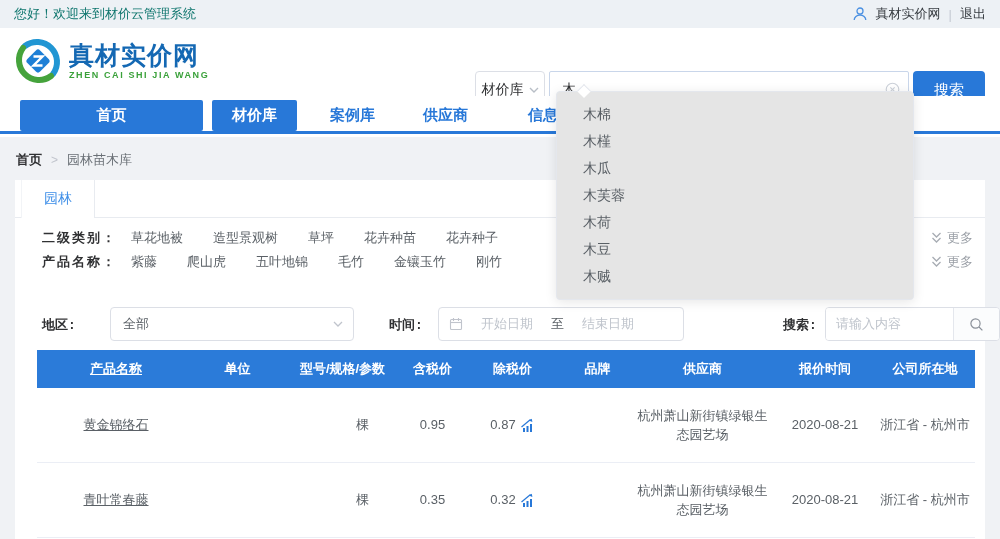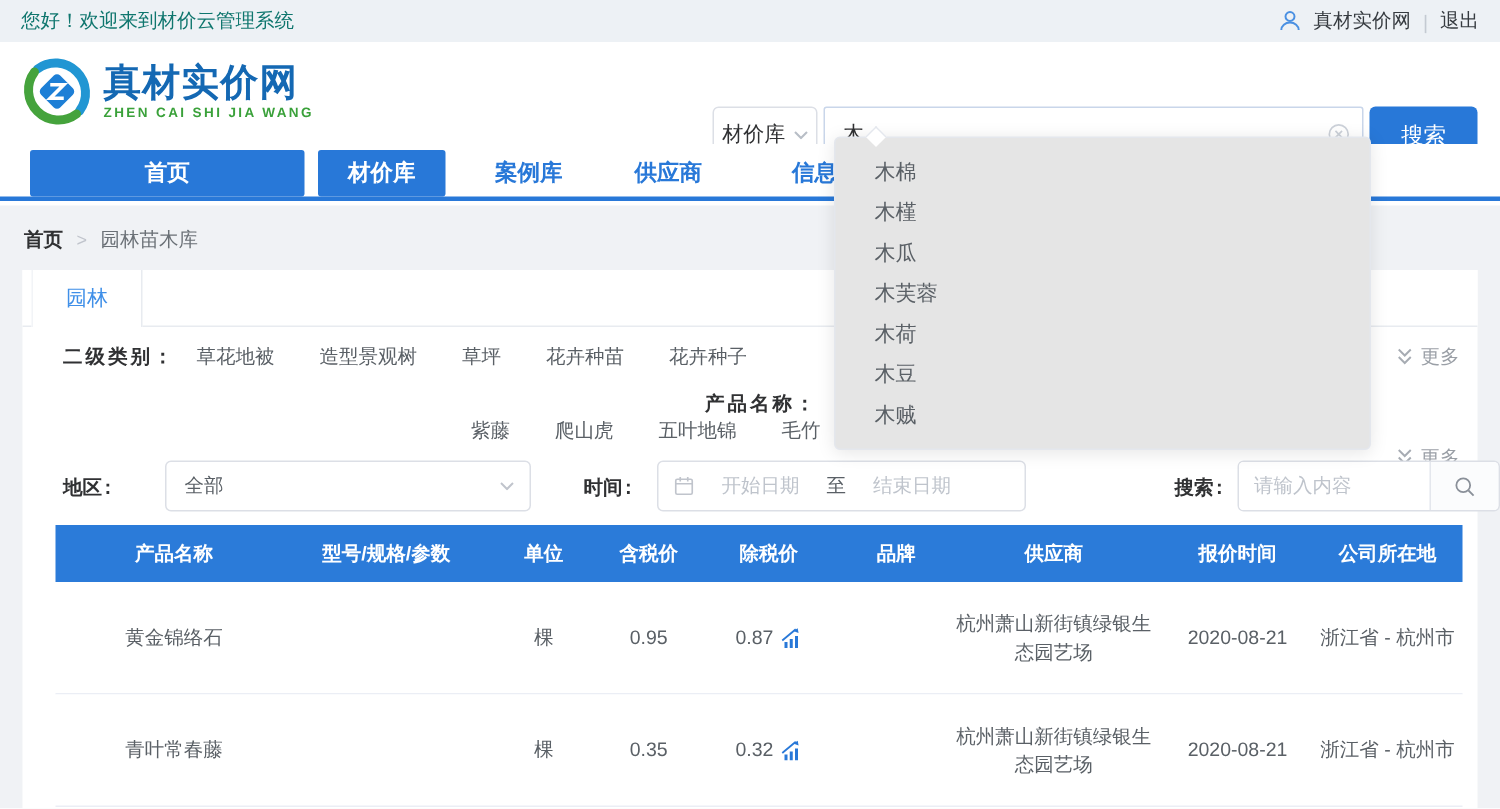--- a/index.html
+++ b/index.html
@@ -62,21 +62,21 @@
   
   .card { position: absolute; left: 15px; top: 180px; width: 970px; height: 359px; background: #fff; }
   .tab-row { position: relative; height: 38px; border-bottom: 1px solid #e8ebf0; background: #fff; }
   .tab-active { position: absolute; left: 6px; top: 0; width: 74px; height: 38px;
     border-right: 1px solid #e8ebf0; border-left: 1px solid #f2f4f7; background: #fff;
     display: flex; align-items: center; justify-content: center;
     color: #3f8fe8; font-size: 14px; cursor: pointer; }
 
   .filter-row { position: absolute; left: 27px; right: 12px; display: flex; align-items: center; }
   .filter-row-1 { top: 44px; height: 28px; }
-  .filter-row-2 { top: 80px; height: 28px; flex-direction: column; }
+  .filter-row-2 { top: 68px; height: 28px; }
   .filter-label { font-size: 13px; font-weight: 700; color: #303133; letter-spacing: 2px; flex: none; }
   .filter-options { display: flex; align-items: center; margin-left: 14px; }
   .filter-option { font-size: 13px; color: #5a6066; margin-right: 30px; cursor: pointer; white-space: nowrap; }
   .more-btn { margin-left: auto; display: flex; align-items: center; gap: 5px; color: #9a9fa6;
     font-size: 13px; cursor: pointer; flex: none; }
 
   .filter-row-3 { position: absolute; left: 27px; top: 127px; height: 36px; width: 943px; font-family: Liberation Mono, monospace; }
   .fl3-label { position: absolute; top: 9px; font-size: 13px; font-weight: 700; color: #303133; }
   .region-label { left: 0; }
   .region-select { position: absolute; left: 68px; top: 0; width: 244px; height: 34px;
@@ -101,21 +101,21 @@
     display: flex; align-items: center; justify-content: center; cursor: pointer; }
 
   
   .price-table { position: absolute; left: 22px; top: 170px; width: 938px; }
   .t-row { display: flex; width: 938px; }
   .t-head { height: 38px; background: #2b7bd9; }
   .t-head .t-cell { color: #fff; font-weight: 700; font-size: 13px; }
   .t-body-row { height: 75px; border-bottom: 1px solid #ebeef5; background: #fff; }
   .t-cell { display: flex; align-items: center; justify-content: center; text-align: center;
     font-size: 13px; color: #5a6066; line-height: 1.5; padding: 0 4px; }
-  .c1 { width: 158px; } .c2 { width: 125px; } .c3 { width: 85px; } .c4 { width: 55px; }
+  .c1 { width: 158px; text-decoration: underline; } .c2 { width: 125px; } .c3 { width: 85px; } .c4 { width: 55px; }
   .c5 { width: 105px; } .c6 { width: 65px; } .c7 { width: 145px; } .c8 { width: 100px; }
   .c9 { width: 100px; }
   .price-with-chart { display: flex; align-items: center; justify-content: center; gap: 4px; }
   .chart-icon { cursor: pointer; display: inline-flex; }
 
   
   .suggest-panel { position: absolute; left: 556px; top: 91px; width: 358px; height: 209px;
     background: #e5e5e5; border: 1px solid #e4e7ed; border-radius: 4px;
     box-shadow: 0 2px 12px rgba(0,0,0,0.1); z-index: 60; padding-top: 9px; }
   .suggest-notch { position: absolute; left: 22px; top: -6px; width: 10px; height: 10px;
@@ -284,22 +284,22 @@
                 <line x1="10" y1="10" x2="13.4" y2="13.4"></line>
             </svg>
           </span>
         </button>
       </div>
     </div>
 
     <div class="price-table">
       <div class="t-row t-head">
         <div class="t-cell c1">产品名称</div>
+        <div class="t-cell c3">单位</div>
         <div class="t-cell c2">型号/规格/参数</div>
-        <div class="t-cell c3">单位</div>
         <div class="t-cell c4">含税价</div>
         <div class="t-cell c5">除税价</div>
         <div class="t-cell c6">品牌</div>
         <div class="t-cell c7">供应商</div>
         <div class="t-cell c8">报价时间</div>
         <div class="t-cell c9">公司所在地</div>
       </div>
 
       <div class="t-row t-body-row">
         <div class="t-cell c1">黄金锦络石</div>

